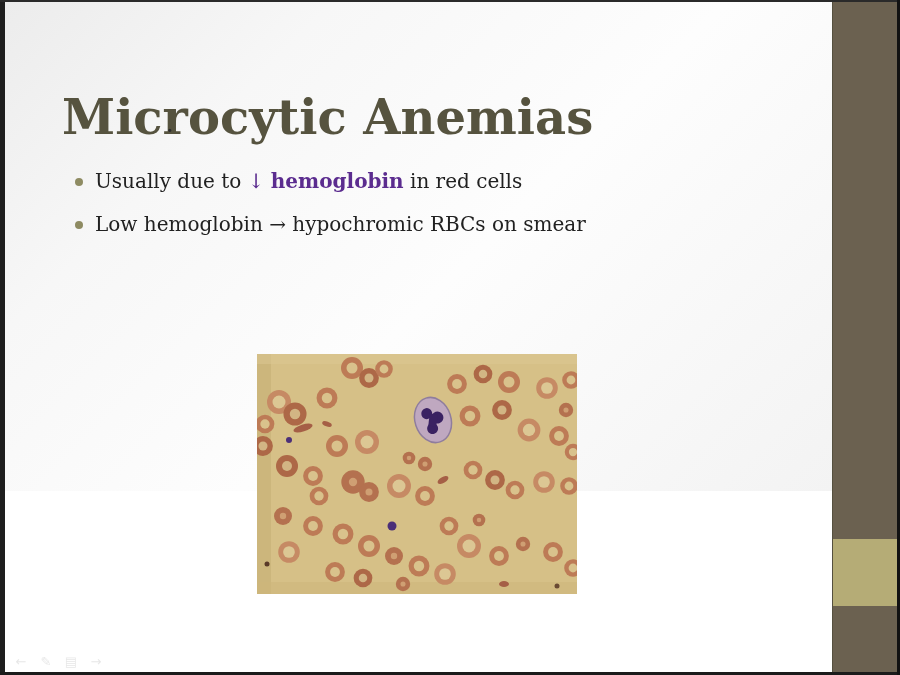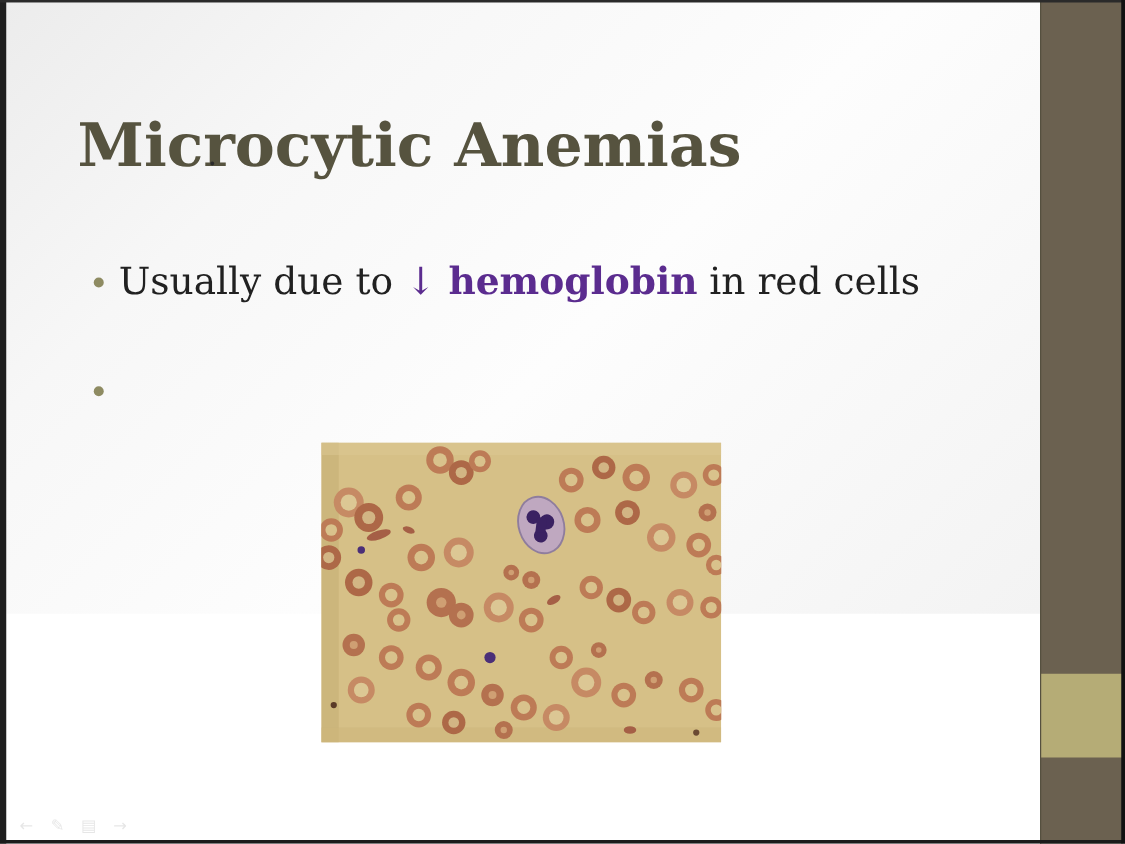--- a/index.html
+++ b/index.html
@@ -38,23 +38,22 @@
   .stray-mark{
     position:absolute;left:161px;top:108px;font-size:24px;color:#2b2b2b;
   }
 
   .bullets{
     position:absolute;left:68px;top:158px;width:720px;
     list-style:none;margin:0;padding:0;
   }
   .bullets li{
     position:relative;padding-left:22px;
-    font-size:30px;line-height:43px;color:#212121;
+    font-size:20px;line-height:43px;color:#212121;
     white-space:nowrap;
-    margin-top:44px;
   }
   .bullet-dot{
     position:absolute;left:2px;top:18px;width:8px;height:8px;border-radius:50%;
     background:#8e8b62;
   }
   .accent{color:#5b2c8f;}
   .accent-bold{color:#5b2c8f;font-weight:bold;}
 
   .smear{
     position:absolute;left:252px;top:352px;width:320px;height:240px;
@@ -84,20 +83,21 @@
   <h1 class="title">Microcytic Anemias</h1>
   <span class="stray-mark">.</span>
 
   <ul class="bullets">
     <li>
       <span class="bullet-dot"></span>
       <span>Usually due to </span><span class="accent">↓ </span><span class="accent-bold">hemoglobin</span><span> in red cells</span>
     </li>
     <li>
       <span class="bullet-dot"></span>
+      <span>Low hemoglobin → hypochromic RBCs on smear</span>
     </li>
   </ul>
 
   <div class="smear">
     <svg viewBox="0 0 320 240" xmlns="http://www.w3.org/2000/svg">
       <defs>
         <g id="c1">
             <circle r="11" fill="#bd7b56"></circle>
             <circle r="5.5" fill="#d9c28c"></circle>
           </g>

